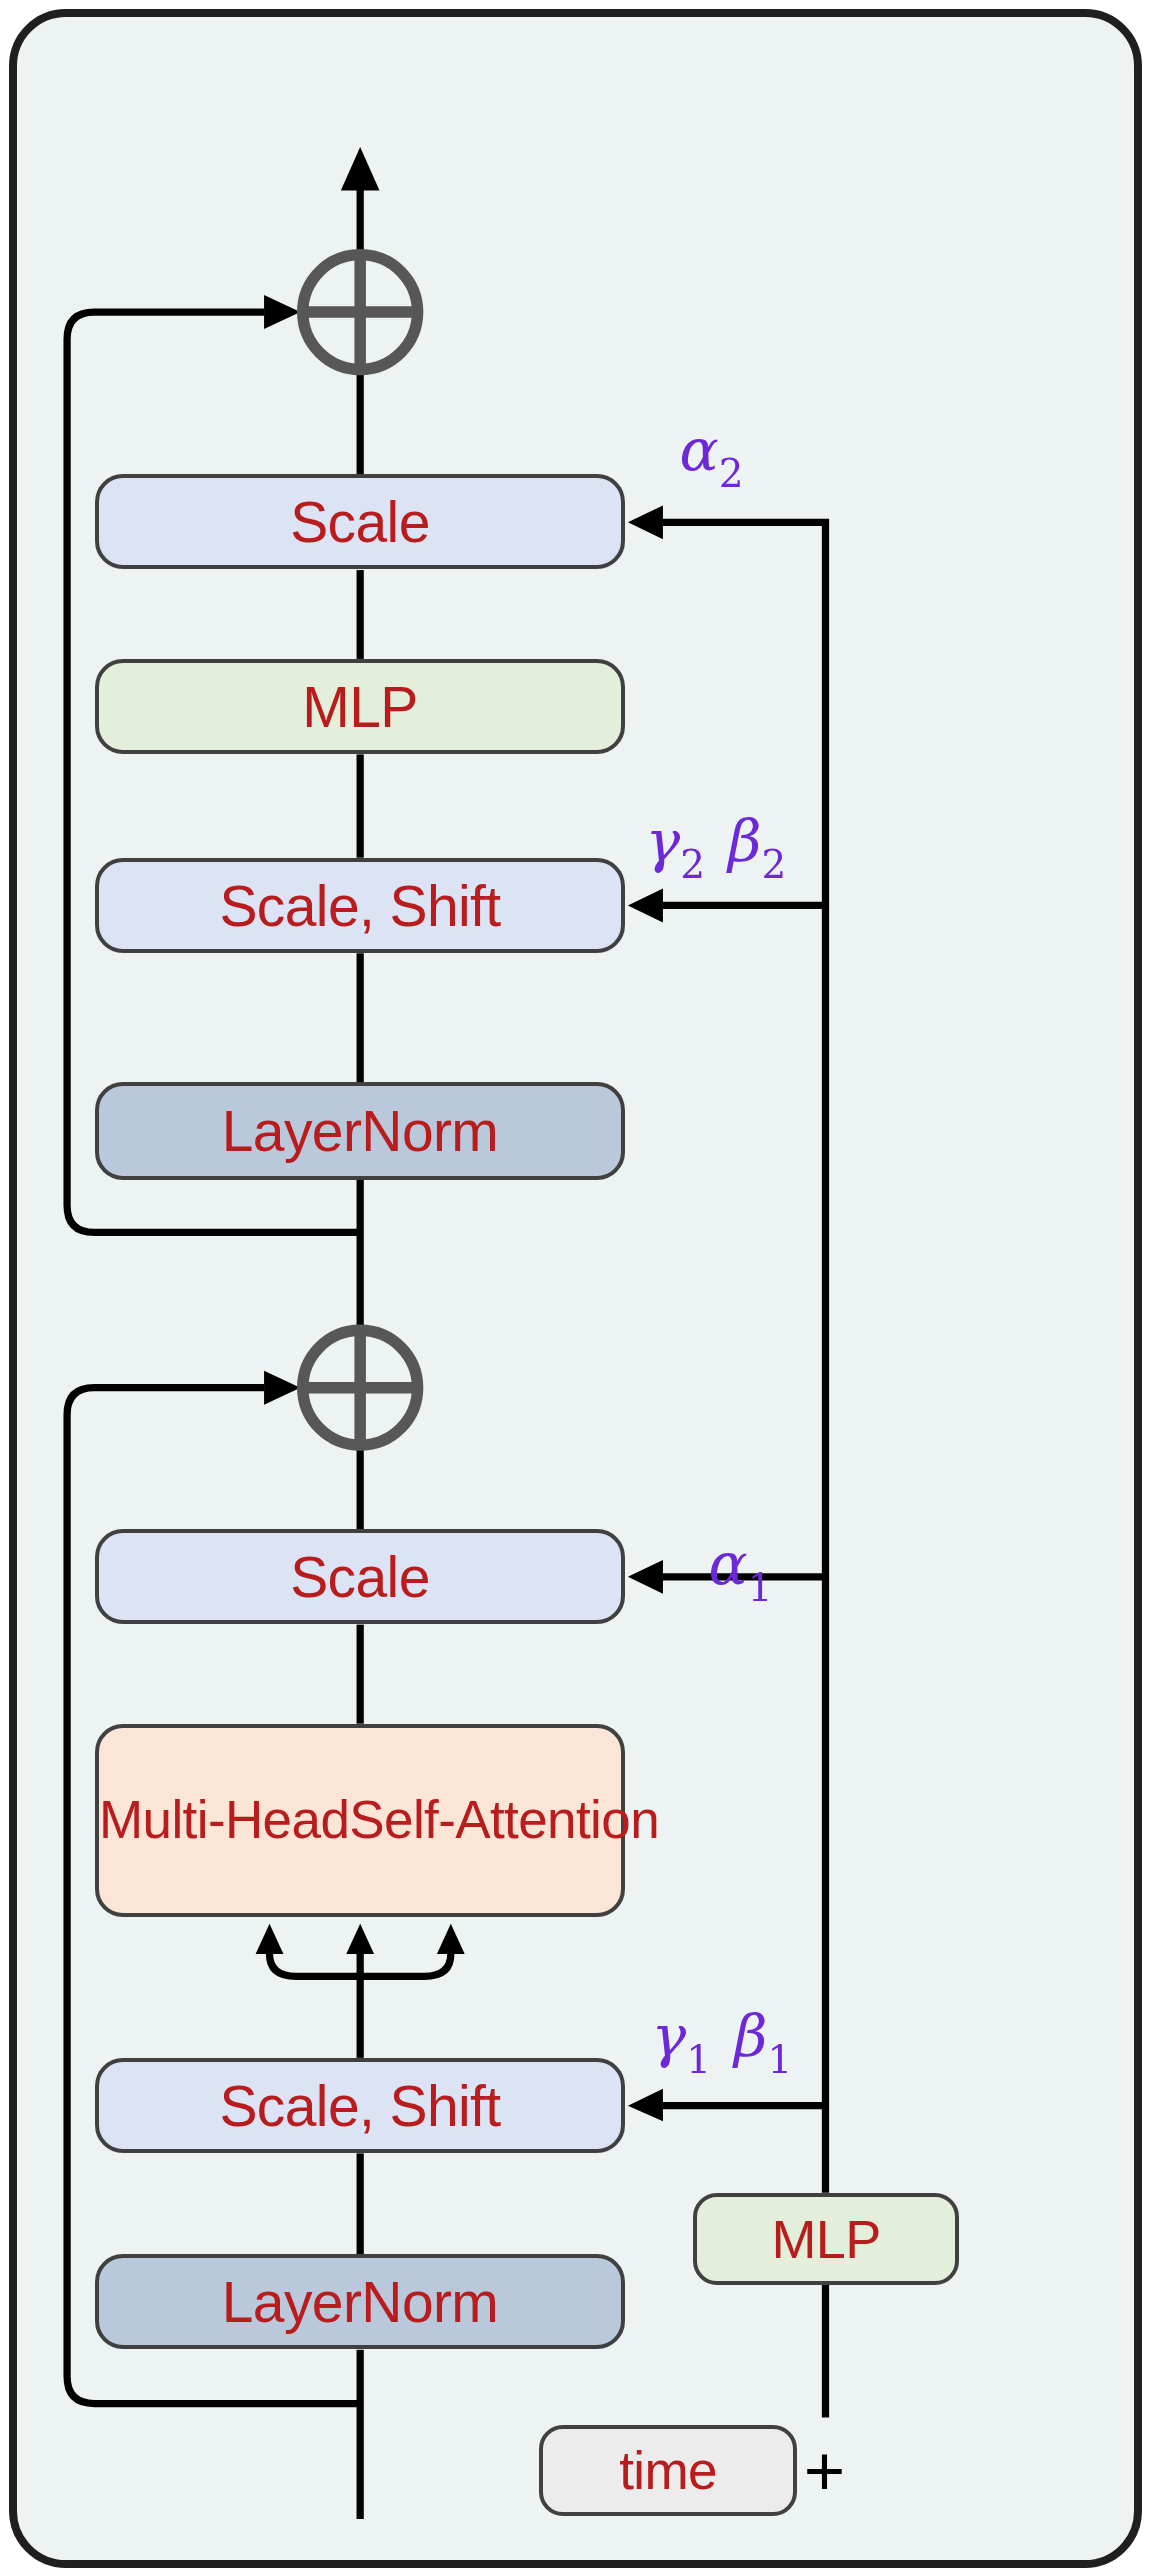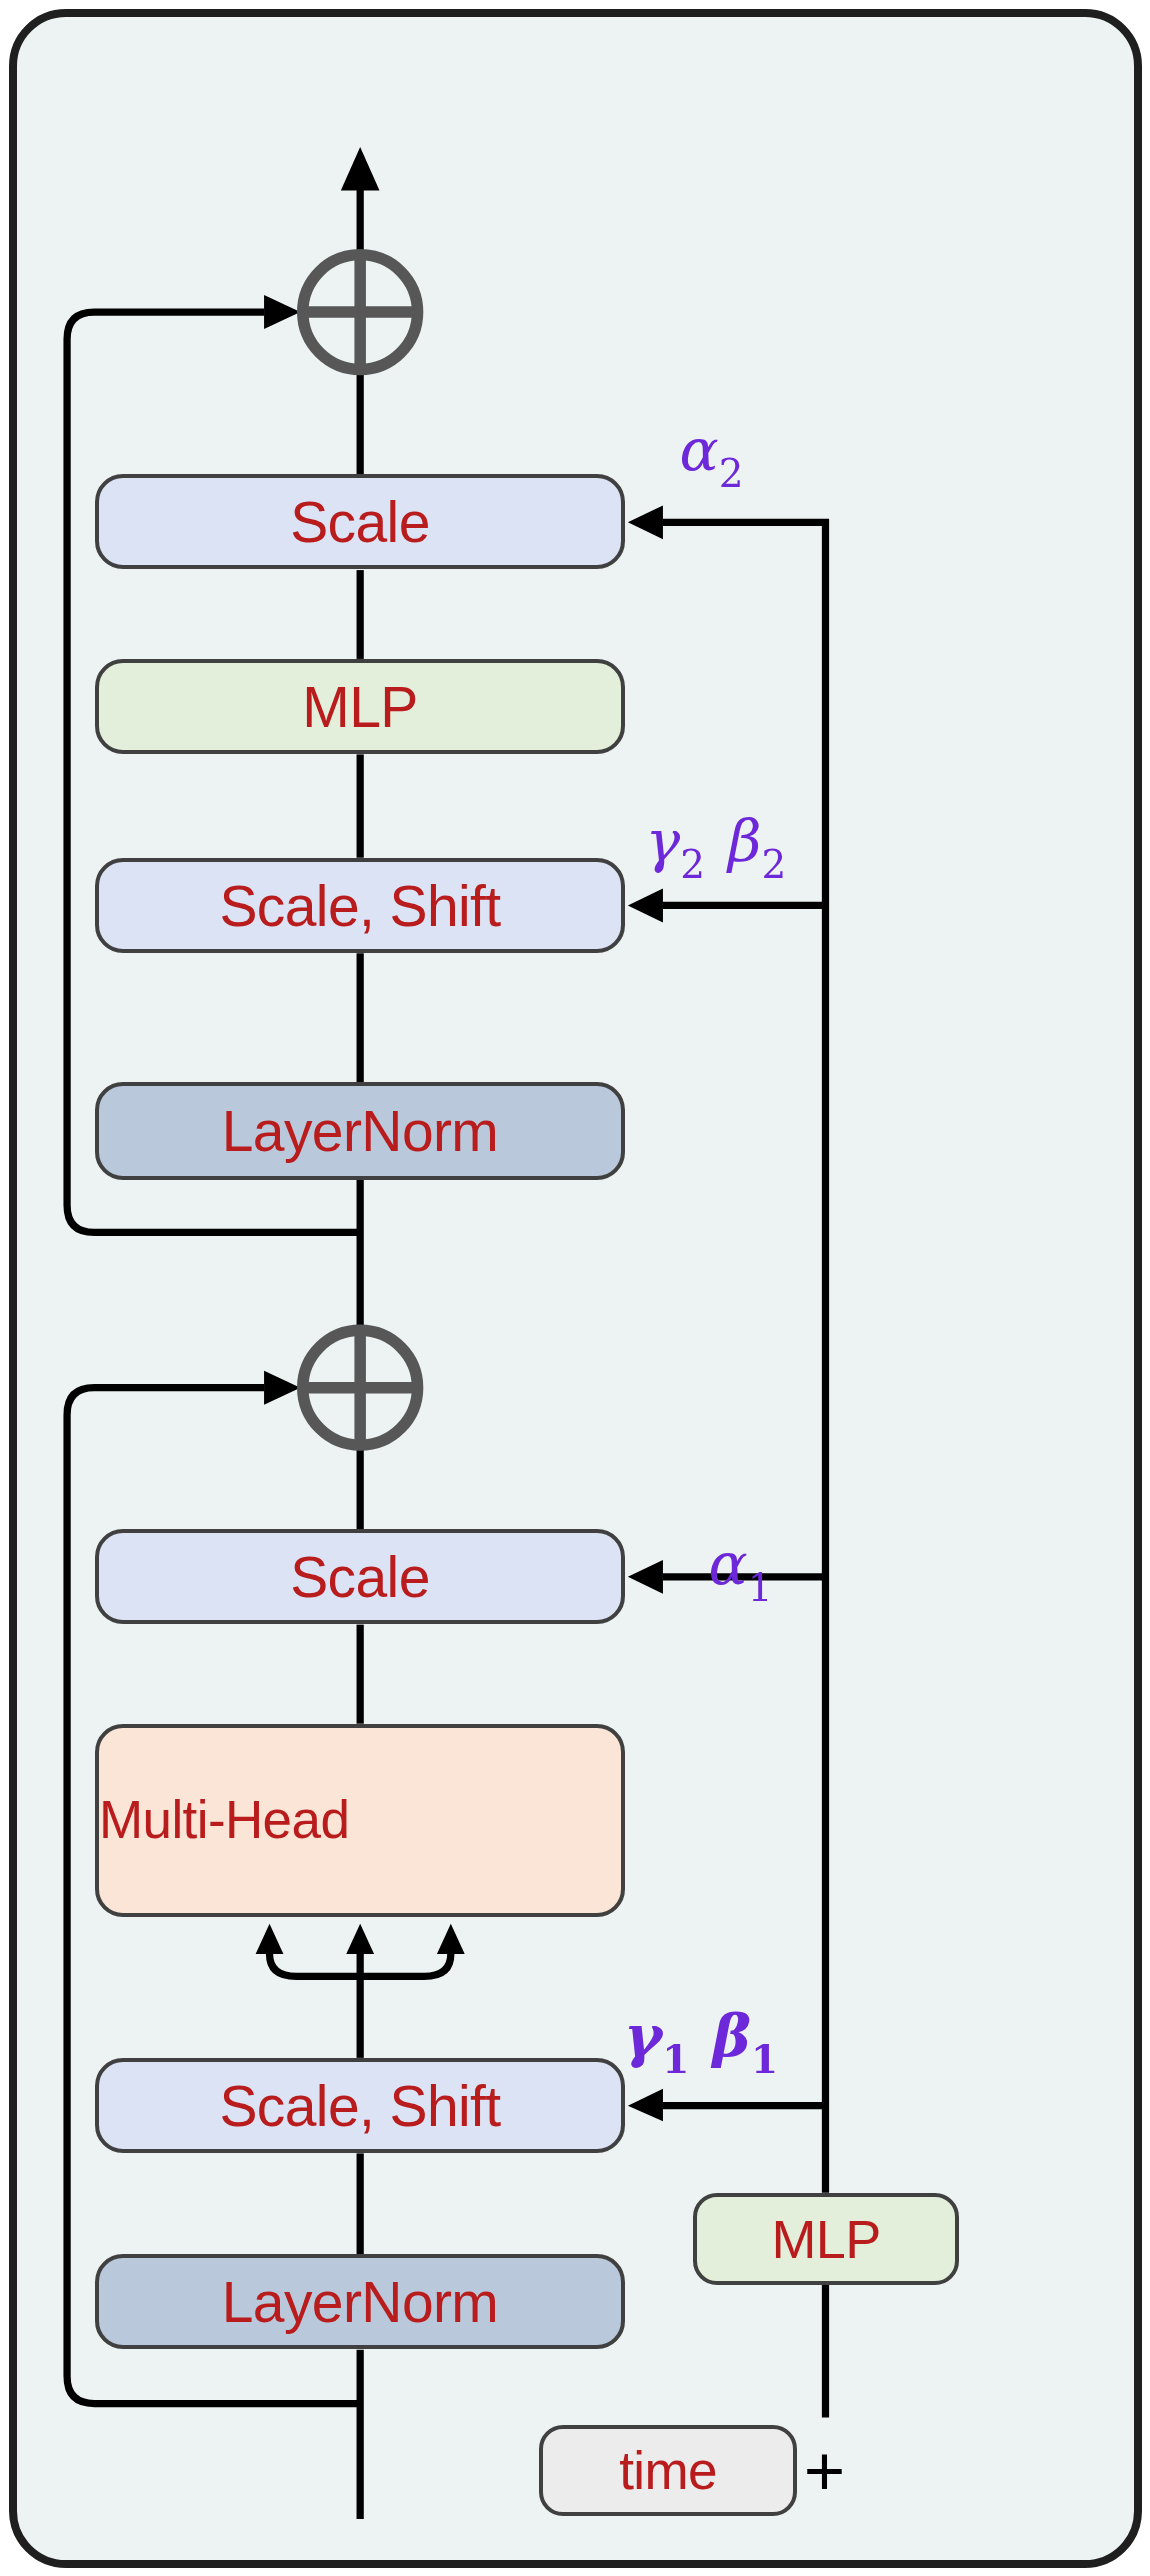--- a/index.html
+++ b/index.html
@@ -56,21 +56,21 @@
   .glabel sub{
     font-style:normal;
     font-size:39px;
     line-height:0;
     vertical-align:-17px;
   }
   .glabel .sp{display:inline-block;width:23px;}
   .l-alpha2{left:627px;top:416px;width:169px;}
   .l-gb2   {left:583px; top:791px;width:266px;margin-top:16px;}
   .l-alpha1{left:656px;top:1530px;width:169px;}
-  .l-gb1   {left:568px; top:2002px;width:266px;font-weight:bold;}
+  .l-gb1   {left:589px; top:2002px;width:266px;}
   .plus-op{
     position:absolute;left:782px;top:2425px;width:85px;height:91px;
     display:flex;align-items:center;justify-content:center;
     font-size:71px;font-family:"Liberation Sans",sans-serif;color:#000;
   }
 </style>
 </head>
 <body>
 
 <div class="canvas">
@@ -126,20 +126,21 @@
     </g>
   </svg>
 
   <div class="box b-scale2" style="background-color: rgb(219, 227, 244);">Scale</div>
   <div class="box b-mlp2" style="background-color: rgb(227, 239, 218);">MLP</div>
   <div class="box b-ss2" style="background-color: rgb(219, 227, 244);">Scale, Shift</div>
   <div class="box b-ln2" style="background-color: rgb(185, 200, 218);">LayerNorm</div>
   <div class="box b-scale1" style="background-color: rgb(219, 227, 244);">Scale</div>
   <div class="box b-mhsa two-line" style="background-color: rgb(251, 229, 215);">
     <span>Multi-Head</span>
+    <span>Self-Attention</span>
   </div>
   <div class="box b-ss1" style="background-color: rgb(219, 227, 244);">Scale, Shift</div>
   <div class="box b-ln1" style="background-color: rgb(185, 200, 218);">LayerNorm</div>
 
   <div class="box b-cmlp" style="background-color: rgb(227, 239, 218);">MLP</div>
   <div class="box b-time" style="background-color: rgb(236, 236, 236);">time</div>
   <div class="plus-op">+</div>
 
   <div class="glabel l-alpha2">
     <span>α</span><sub>2</sub>

